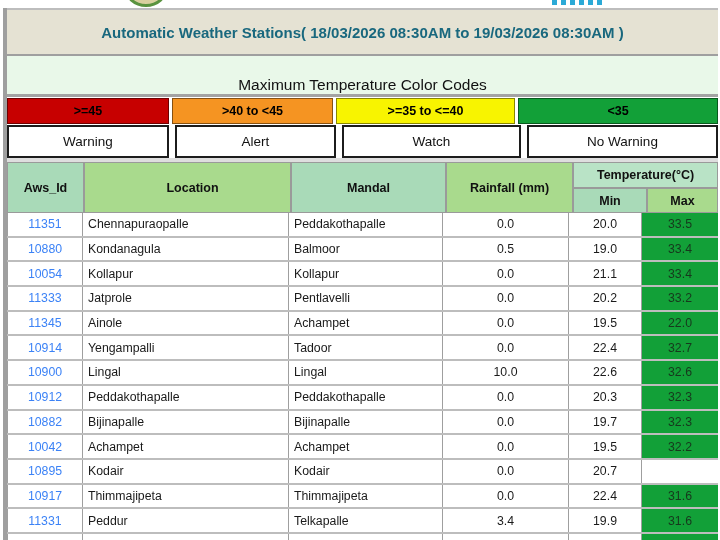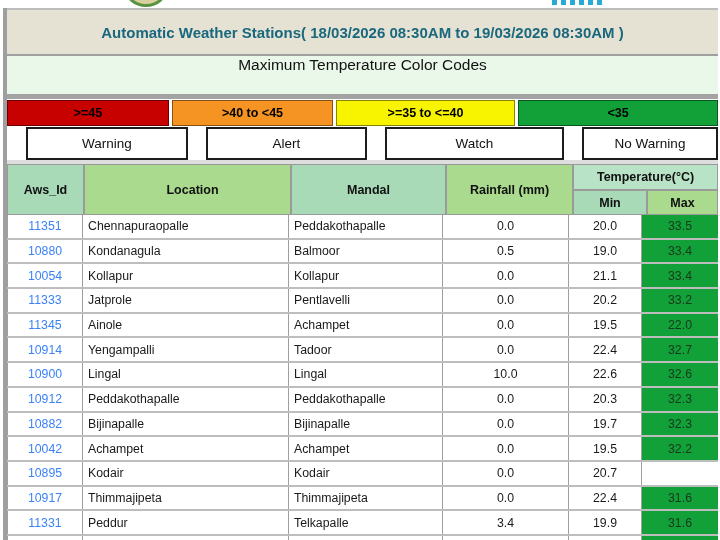--- a/index.html
+++ b/index.html
@@ -16,29 +16,29 @@
   .logo-clip{position:absolute;left:122px;top:0;width:48px;height:8px;overflow:hidden;}
   .logo-circle{width:44px;height:40px;margin-top:-33px;margin-left:2px;border-radius:50%;
     background:#d9d09f;border:3px solid #5a933f;box-sizing:border-box;}
   .bluefrag{position:absolute;left:552px;top:0;width:52px;height:5px;
     background:repeating-linear-gradient(90deg,#2ba9d6 0 5px,transparent 5px 9px);}
 
   .banner{height:44px;background:#e5e2d3;border-top:2px solid #bdbdbd;border-bottom:2px solid #9f9f9f;
     display:flex;align-items:center;justify-content:center;
     color:#19687e;font-weight:bold;font-size:15px;}
 
-  .section-title{height:38px;background:#e9f8e9;border-bottom:5px solid #a3a3a3;
-    display:flex;align-items:flex-start;justify-content:center;
+  .section-title{height:38px;background:#e9f8e9;border-bottom:3px solid #a3a3a3;
+    display:flex;align-items:flex-end;justify-content:center;
     color:#111111;font-size:15.5px;}
 
   .legend-row{display:flex;gap:3px;height:26px;margin-top:1px;}
   .legend-cell{display:flex;align-items:center;justify-content:center;
     font-weight:bold;font-size:12.5px;color:#000;
     border:1px solid rgba(0,0,0,.45);box-sizing:border-box;}
-  .warning-row{display:flex;gap:18px;height:33px;margin-top:1px;margin-left:19px;}
+  .warning-row{display:flex;gap:6px;height:33px;margin-top:1px;}
   .warning-cell{background:#ffffff;border:2px solid #1c1c1c;box-sizing:border-box;
     display:flex;align-items:center;justify-content:center;font-size:13.5px;color:#111;}
   .legend-cell:nth-child(1),.warning-cell:nth-child(1){flex:0 0 162px;}
   .legend-cell:nth-child(2),.warning-cell:nth-child(2){flex:0 0 161px;}
   .legend-cell:nth-child(3),.warning-cell:nth-child(3){flex:0 0 179px;}
   .legend-cell:nth-child(4),.warning-cell:nth-child(4){flex:1 1 auto;}
 
   .gapstrip{height:4px;background:#dedede;}
 
   .thead{display:grid;grid-template-columns:75px 205px 153px 125px 72px 1fr;

